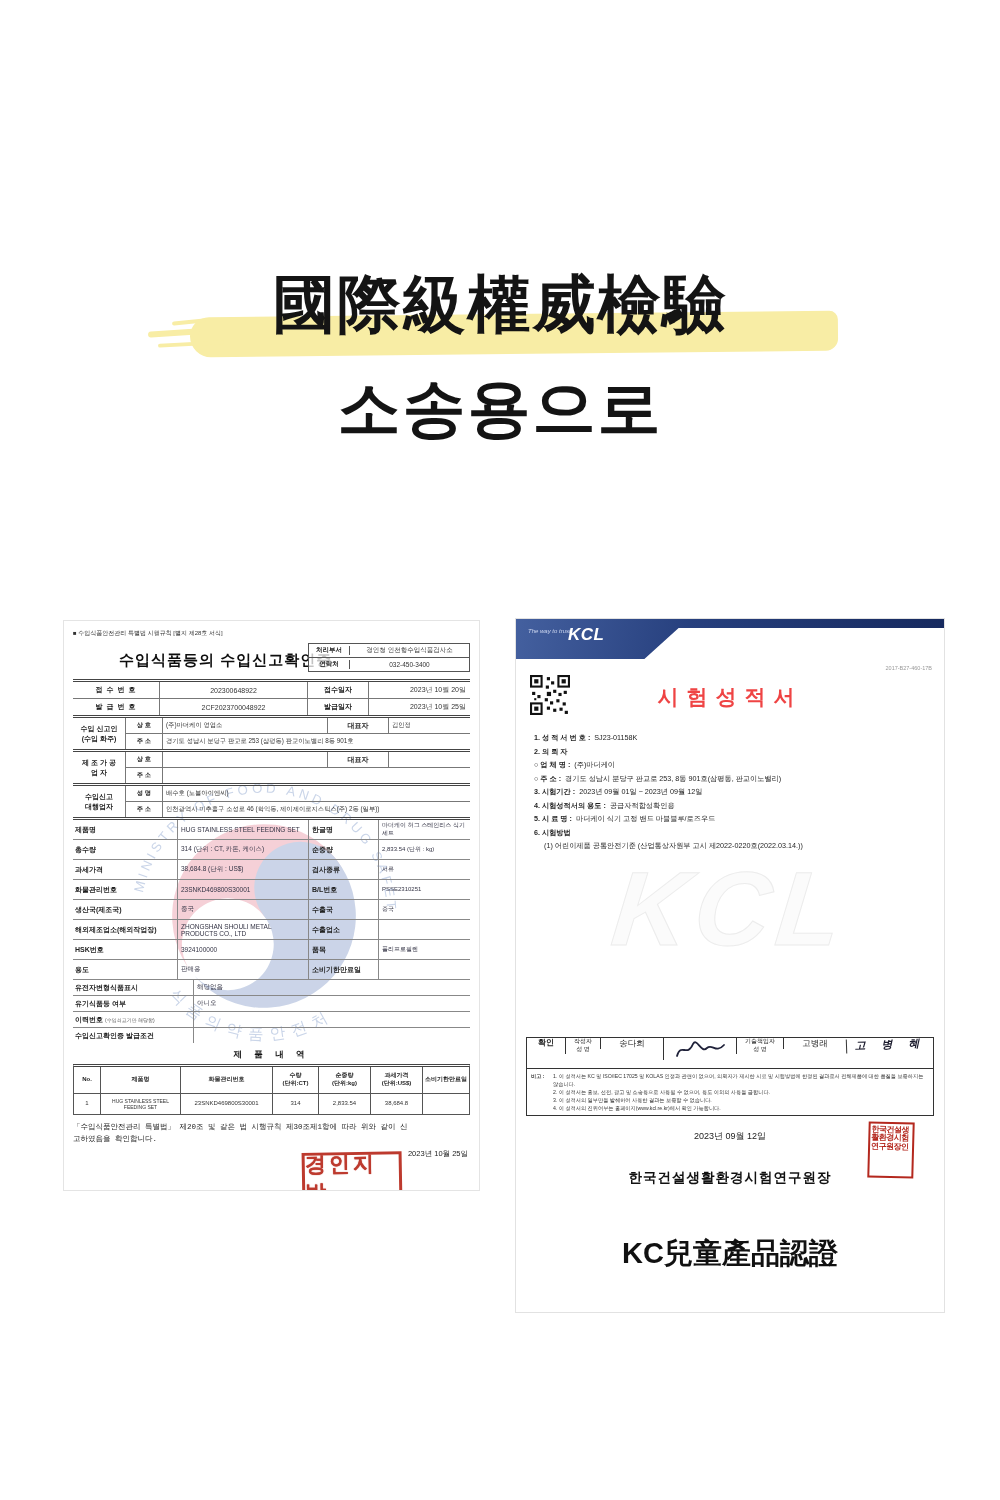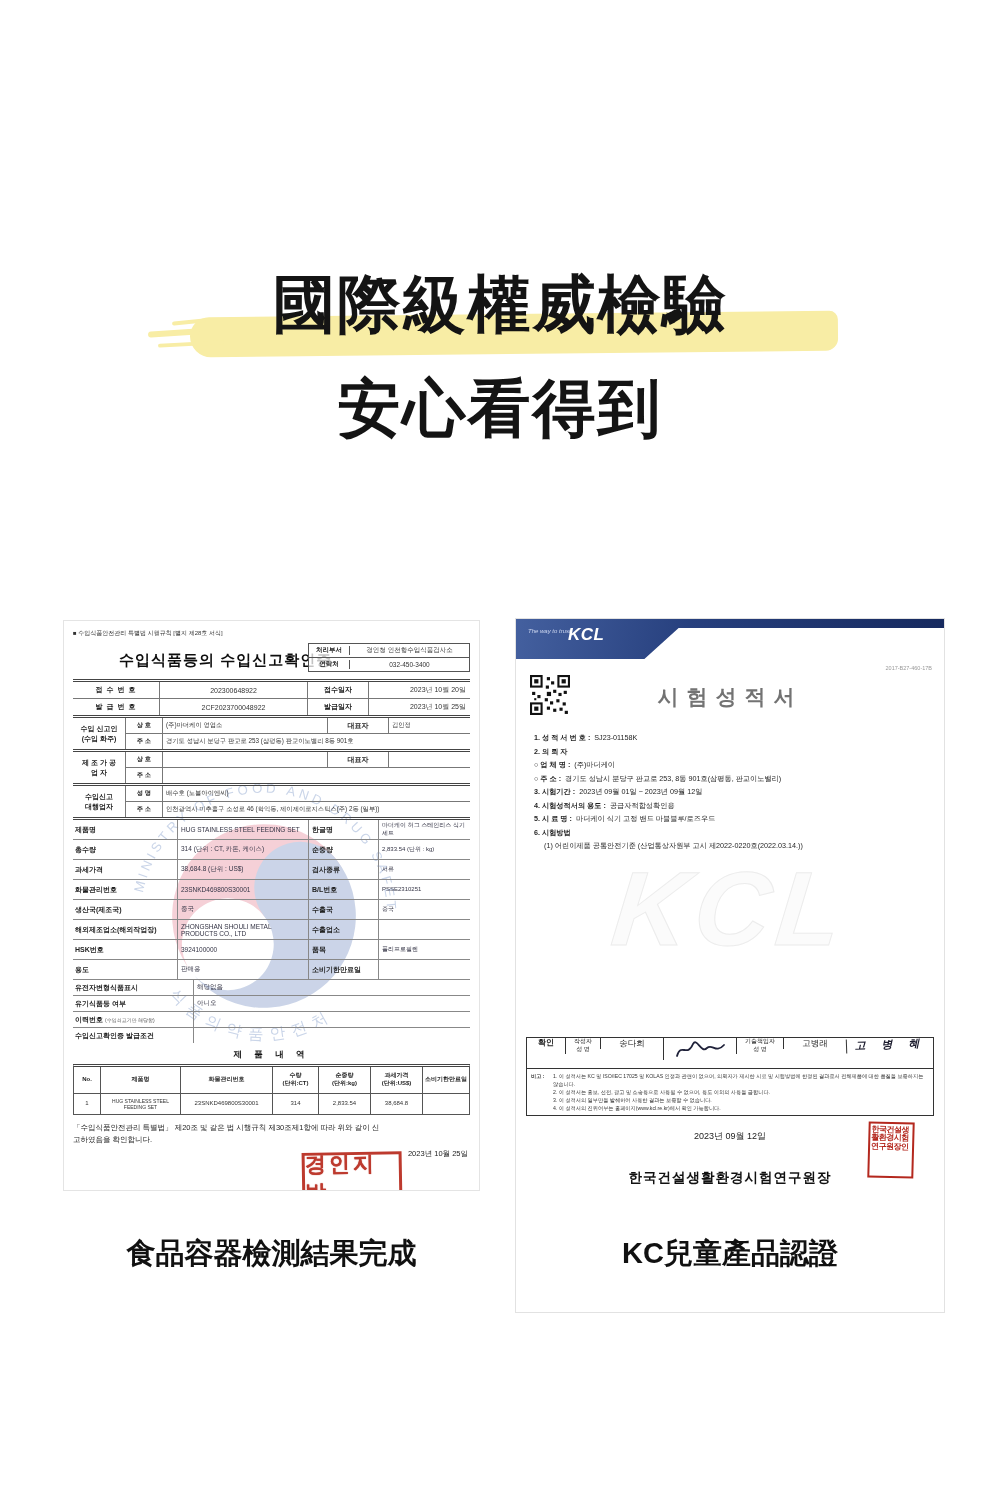--- a/index.html
+++ b/index.html
@@ -64,39 +64,39 @@
   .flnote{font-size:5px;color:#555;font-weight:400;margin-left:2px;}
   .sectitle{text-align:center;font-size:8.5px;font-weight:700;letter-spacing:5px;margin:6px 0 3px;color:#111;}
   .ptable{border:1px solid #555;border-top:3px double #444;}
   .phead,.prow2{display:flex;align-items:stretch;text-align:center;}
   .phead{height:26px;font-size:6px;font-weight:700;}
   .prow2{height:20px;font-size:6px;border-top:1px solid #555;color:#333;}
   .pc{display:flex;align-items:center;justify-content:center;white-space:pre-line;line-height:1.3;box-sizing:border-box;}
   .pc+.pc{border-left:1px solid #555;}
   .c0{width:26px;}.c1{width:80px;}.c2{width:92px;}.c3{width:46px;}.c4{width:52px;}.c5{width:52px;}.c6{flex:1;}
   .prow2 .c1{font-size:5px;}
-  .lfooter{margin-top:7px;font-size:7.5px;line-height:1.55;color:#1d1d1d;white-space:pre-line;}
+  .lfooter{margin-top:7px;font-size:7.5px;line-height:1.55;color:#1d1d1d;white-space:pre-line;font-family:Liberation Mono, monospace;}
   .ldate{margin-top:4px;text-align:right;font-size:7.5px;color:#222;padding-right:2px;}
   .lstamp{position:absolute;left:238px;top:531px;width:94px;height:46px;border:3px solid #bd3a2e;
           color:#bd3a2e;display:flex;align-items:center;justify-content:center;font-size:21px;
           font-weight:900;letter-spacing:3px;font-family:"DejaVu Serif",serif;
           transform:rotate(-1deg);background:rgba(255,255,255,.55);text-shadow:0 0 1px #bd3a2e;}
 
   
   .rdoc{position:absolute;left:515px;top:618px;width:430px;height:695px;background:#fff;
         border:1px solid #e2e2e2;box-sizing:border-box;overflow:hidden;color:#222;}
   .kbanner{position:absolute;left:0;top:0;width:100%;height:40px;
            background:linear-gradient(100deg,#44609f 0%,#27407e 40%,#16295e 100%);
            clip-path:polygon(0 0,100% 0,100% 9px,38% 9px,30% 40px,0 40px);}
   .ktag{position:absolute;left:12px;top:9px;font-size:6px;font-style:italic;color:#cdd7f0;}
   .kbrand{position:absolute;left:52px;top:6px;font-size:17px;font-weight:900;font-style:italic;color:#fff;letter-spacing:0.5px;}
   .knum{position:absolute;top:46px;right:12px;font-size:5.5px;color:#999;}
   .kqr{position:absolute;left:14px;top:56px;width:40px;height:40px;}
   .ktitle{position:absolute;left:0;top:64px;width:100%;text-align:center;font-size:21px;
-          font-weight:800;letter-spacing:8px;color:#737373;}
+          font-weight:800;letter-spacing:8px;color:#ef4444;}
   .klines{position:absolute;left:18px;top:112px;right:10px;font-size:7.2px;line-height:13.5px;color:#1f1f1f;}
   .kline .klab{font-weight:700;}
   .kline .kval{margin-left:4px;color:#222;}
   .kline.ind{margin-left:0;}
   .kline.ind2{margin-left:10px;}
   .kwm{position:absolute;left:0;top:230px;width:100%;text-align:center;font-size:105px;
        font-style:italic;font-weight:800;letter-spacing:6px;color:#fbfbfb;
        -webkit-text-stroke:1px #ececec;transform:skewX(-6deg);pointer-events:none;}
   .kconfirm{position:absolute;left:10px;right:10px;top:418px;border:1.5px solid #333;background:rgba(255,255,255,.8);}
   .kcrow{display:flex;height:30px;align-items:flex-start;text-align:center;}
@@ -122,21 +122,21 @@
 </head>
 <body>
 
 <div class="page">
 
   <div class="brush"></div>
   <div class="streak s1"></div>
   <div class="streak s2"></div>
   <div class="streak s3"></div>
   <div class="h1">國際級權威檢驗</div>
-  <div class="h2">安心看得到</div>
+  <div class="h2">소송용으로</div>
 
   <div class="ldoc">
 
     <svg class="lwm" viewBox="0 0 240 240">
       <defs>
         <path id="arcT" d="M18,120 A102,102 0 0 1 222,120" fill="none"></path>
         <path id="arcB" d="M18,120 A102,102 0 0 0 222,120" fill="none"></path>
       </defs>
       <g transform="rotate(-38 120 120)" opacity="0.6">
         <path d="M44,120 A76,76 0 0 1 196,120 A38,38 0 0 1 120,120 A38,38 0 0 0 44,120 Z" fill="#D9536B"></path>
@@ -414,16 +414,15 @@
           <div>4. 이 성적서의 진위여부는 홈페이지(www.kcl.re.kr)에서 확인 가능합니다.</div>
         </div>
       </div>
     </div>
 
     <div class="kdate">2023년 09월 12일</div>
     <div class="korg">한국건설생활환경시험연구원장</div>
     <div class="kseal">한국건설생활환경시험연구원장인</div>
   </div>
 
-  <div class="cap capL">食品容器檢測結果完成</div>
   <div class="cap capR">KC兒童產品認證</div>
 
 </div>
 
 </body></html>

